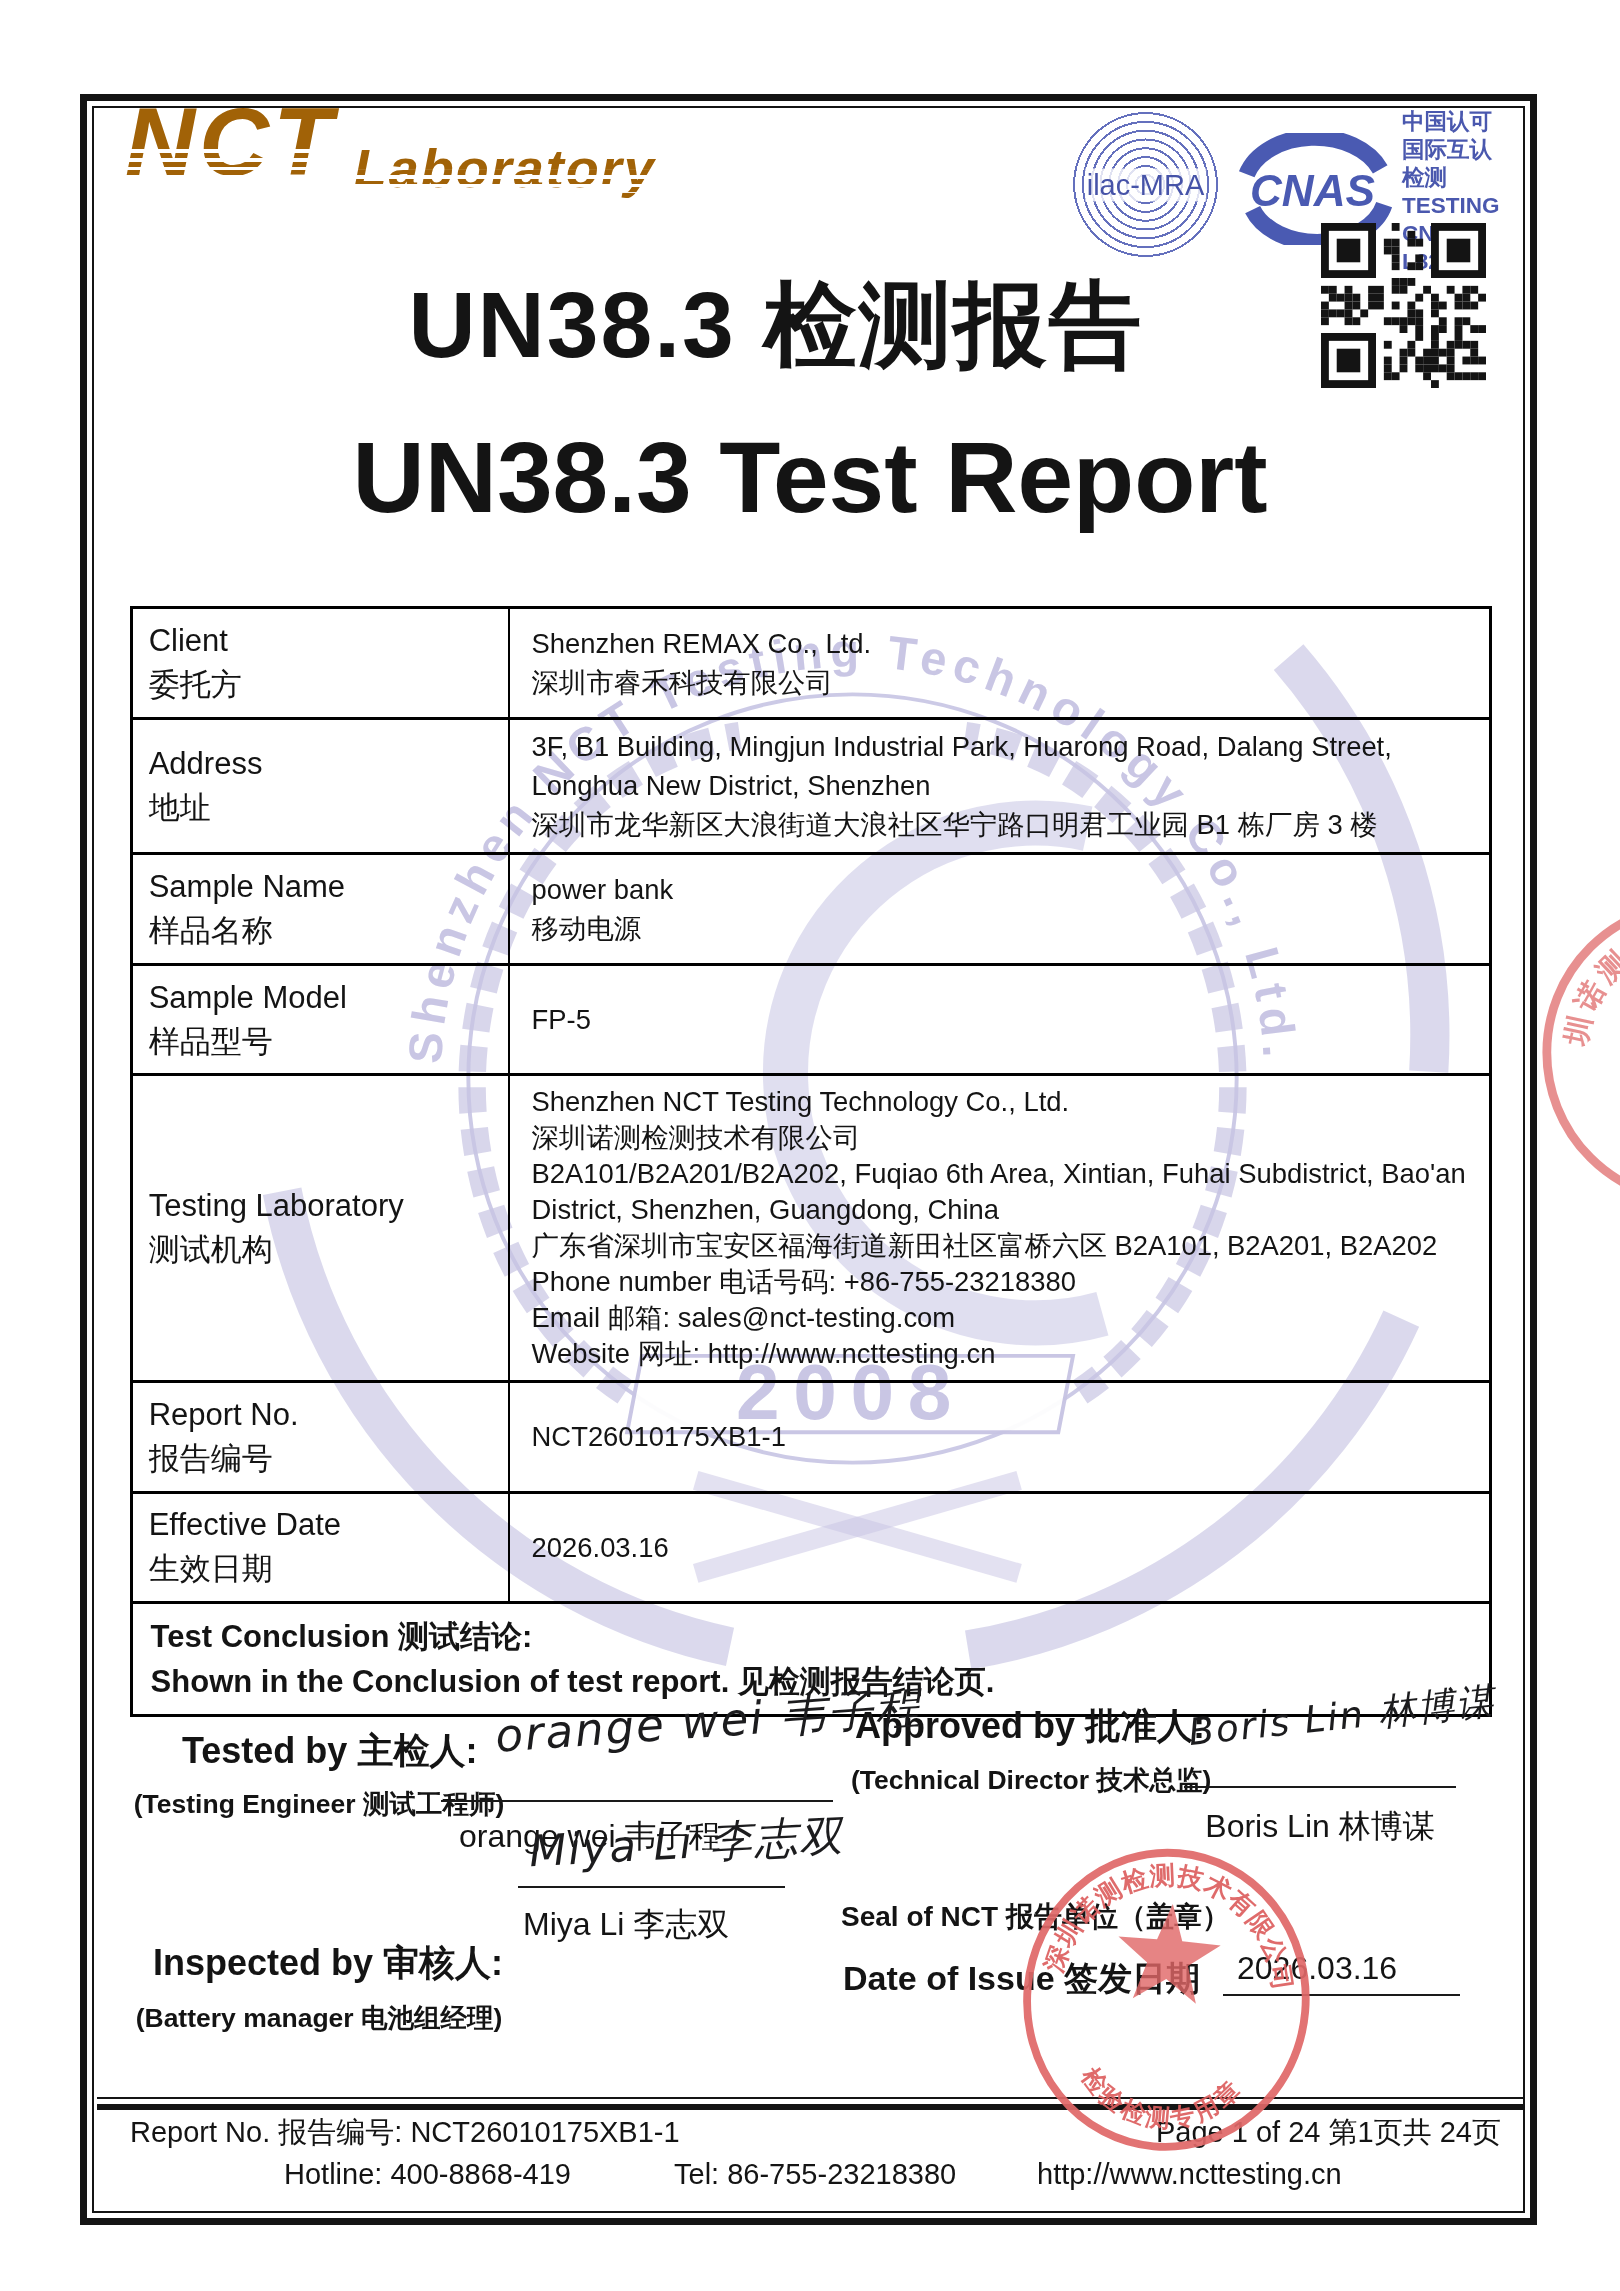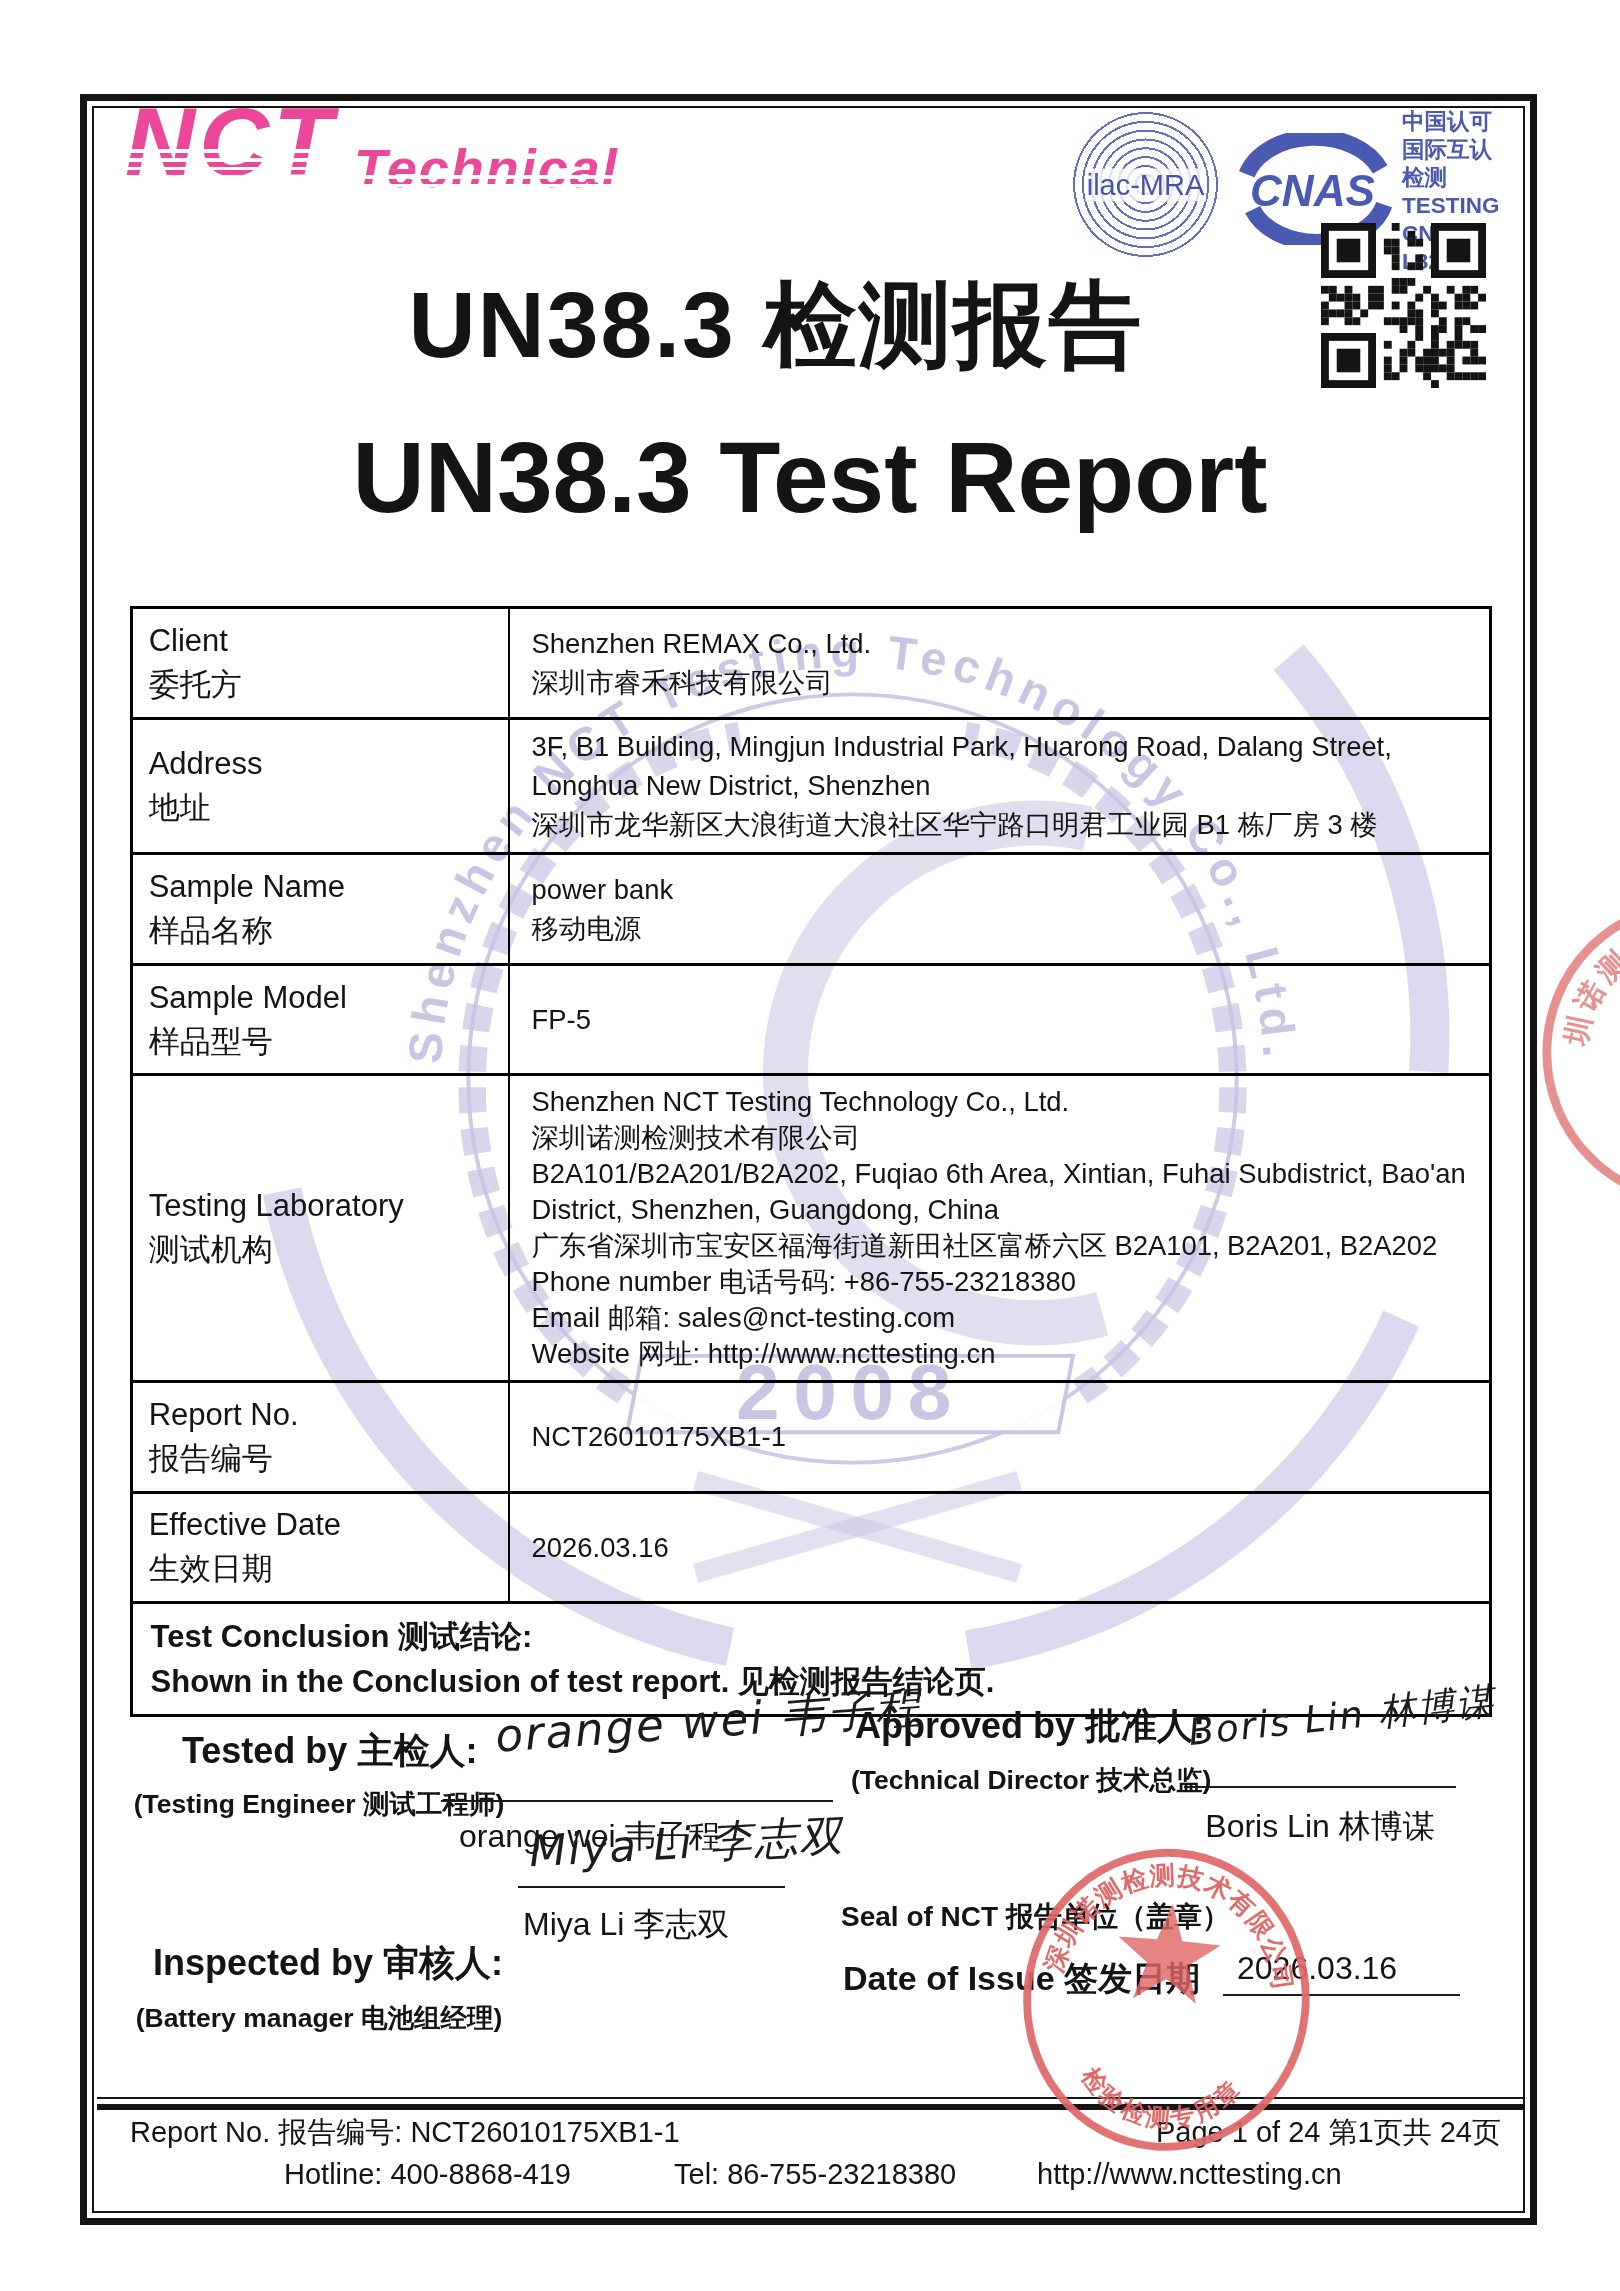--- a/index.html
+++ b/index.html
@@ -12,21 +12,21 @@
   
   .frame-outer { position:absolute; left:80px; top:94px; width:1457px; height:2131px;
     border:7.8px solid #141414; z-index:1; pointer-events:none; }
   .frame-inner { position:absolute; inset:4.9px; border:2.9px solid #141414; }
 
   
   .watermark { position:absolute; left:235px; top:564px; z-index:0; pointer-events:none; }
 
   
   .logo { position:absolute; left:125px; top:96px; display:flex; align-items:flex-end; gap:17.6px; z-index:2; }
-  .logo-word { position:relative; display:inline-block; font-style:italic; font-weight:900; color:#ec4899; line-height:0.95; }
+  .logo-word { position:relative; display:inline-block; font-style:italic; font-weight:900; color:#a16207; line-height:0.95; }
   .logo-nct { font-size:97px; letter-spacing:3.9px; }
   .logo-tech { font-size:54px; transform:translateY(5.9px); letter-spacing:2px; }
   .logo-word::after { content:""; position:absolute; left:-7.8px; right:-7.8px; top:52%; bottom:2%;
     background:repeating-linear-gradient(to bottom, rgba(255,255,255,0) 0 4.9px, #ffffff 4.9px 8.8px); }
 
   .ilac { position:absolute; left:1071px; top:110px; width:149px; height:149px; border-radius:50%;
     background:repeating-radial-gradient(circle at 50% 50%, #6470bd 0 2px, #ffffff 2px 8.8px); z-index:2; }
   .ilac span { position:absolute; top:50%; left:50%; transform:translate(-50%,-50%);
     font-weight:normal; font-size:29px; color:#4653a8; background:rgba(255,255,255,.8); padding:0 2px; white-space:nowrap; }
   .cnas { position:absolute; left:1233px; top:133px; z-index:2; }
@@ -91,21 +91,21 @@
   <polygon points="415,808 855,808 840,886 400,886" fill="#ffffff" stroke="#c7c4e3" stroke-width="4" opacity="0.95"></polygon>
   <text x="628" y="872" text-anchor="middle" font-size="80" font-weight="bold" letter-spacing="14" fill="#c9c6e4">2008</text>
 </svg>
 
 <div class="frame-outer">
     <div class="frame-inner"></div>
   </div>
 
 <div class="logo">
   <span class="logo-word logo-nct">NCT</span>
-  <span class="logo-word logo-tech">Technical</span>
+  <span class="logo-word logo-tech">Laboratory</span>
 </div>
 
 <div class="ilac">
   <span>ilac-MRA</span>
 </div>
 
 <div class="cnas">
   <svg width="159" height="112" viewBox="0 0 162 114">
     <path d="M 14 42 A 72 52 0 0 1 150 37" stroke="#4a5ab2" stroke-width="17" fill="none"></path>
     <path d="M 20 78 A 70 50 0 0 0 154 73" stroke="#4a5ab2" stroke-width="17" fill="none"></path>

